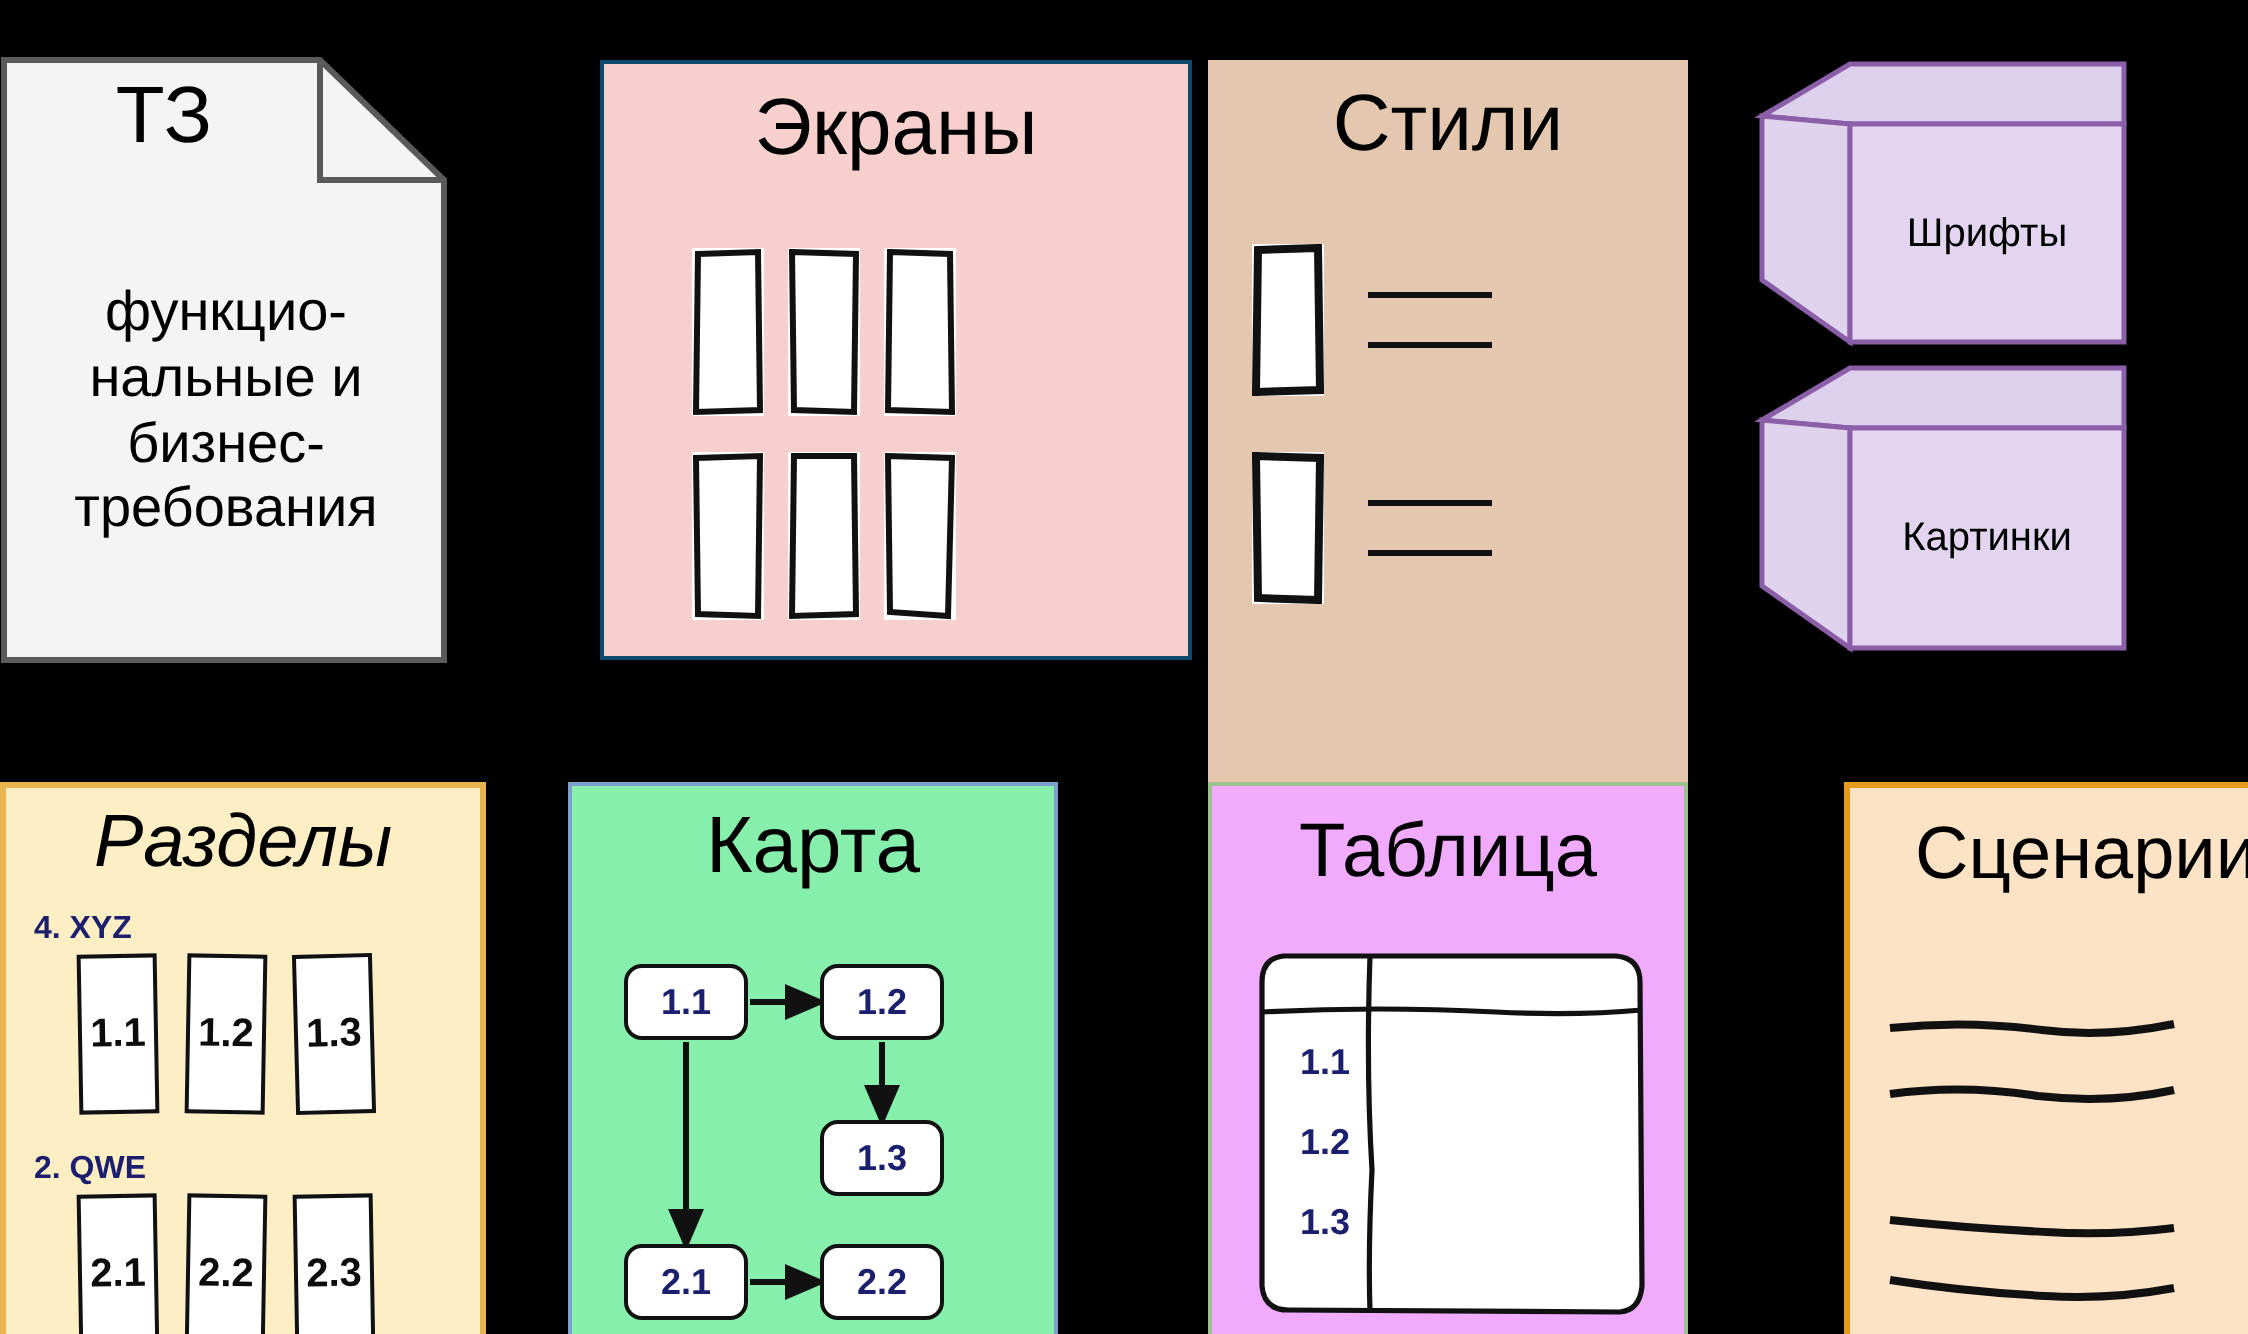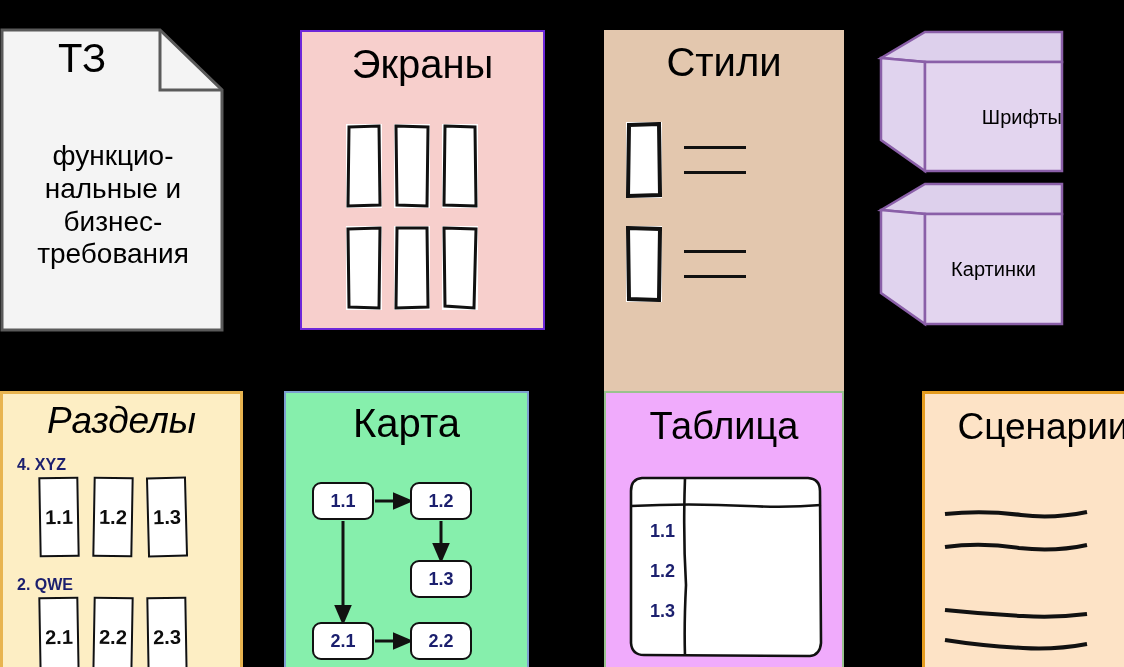--- a/index.html
+++ b/index.html
@@ -30,22 +30,22 @@
     position: absolute; left: 0px; top: 8px; width: 164px;
     text-align: center; font-size: 40px; color:#000;
   }
   #doc-body {
     position: absolute; left: 8px; top: 112px; width: 210px;
     text-align: center; font-size: 28px; line-height: 1.17; color: #000;
   }
   #doc-body div { white-space: nowrap; }
 
   
-  #screens-panel { left: 300px; top: 2px; width: 245px; height: 300px;
-    background: #f7cfcc; border: 2px solid #6d28d9; }
+  #screens-panel { left: 300px; top: 2px; width: 296px; height: 300px;
+    background: #f7cfcc; border: 2px solid #0c4a6e; }
   #screens-title { top: 10px; font-size: 40px; }
   .screen-grid { position: absolute; left: 44px; top: 92px; width: 170px; }
   .screen-row { display: flex; gap: 12px; margin-bottom: 18px; }
   .screen-box { width: 36px; height: 84px; background: #fff; }
 
   
   #styles-panel { left: 604px; top: 2px; width: 240px; height: 376px;
     background: #e3c7ae; }
   #styles-title { top: 10px; font-size: 40px; }
   .style-row { position: absolute; display: flex; align-items: center; gap: 22px; }
@@ -195,21 +195,21 @@
         <polygon points="9,30 53,34 53,143 9,112" fill="#e0d3ee" stroke="#8a5fa8" stroke-width="2.5"></polygon>
         <rect x="53" y="34" width="137" height="109" fill="#e3d5ef" stroke="#8a5fa8" stroke-width="2.5"></rect>
       </g>
 
       <g>
         <polygon points="9,182 53,156 190,156 190,186 53,186" fill="#ddd0ec" stroke="#8a5fa8" stroke-width="2.5"></polygon>
         <polygon points="9,182 53,186 53,296 9,265" fill="#e0d3ee" stroke="#8a5fa8" stroke-width="2.5"></polygon>
         <rect x="53" y="186" width="137" height="110" fill="#e3d5ef" stroke="#8a5fa8" stroke-width="2.5"></rect>
       </g>
     </svg>
-    <div class="cube-label" style="left:53px; top:78px; width:137px;text-align:right;">Шрифты</div>
+    <div class="cube-label" style="left:53px; top:78px; width:137px;">Шрифты</div>
     <div class="cube-label" style="left:53px; top:230px; width:137px;">Картинки</div>
   </div>
 
   <div class="panel" id="sections-panel">
     <div class="ptitle" id="sections-title">Разделы</div>
 
     <div class="sec-group" style="top:62px;">
       <div class="sec-label">4. XYZ</div>
       <div class="sec-boxes">
         <div class="sec-box" style="transform:rotate(-1deg);">1.1</div>

